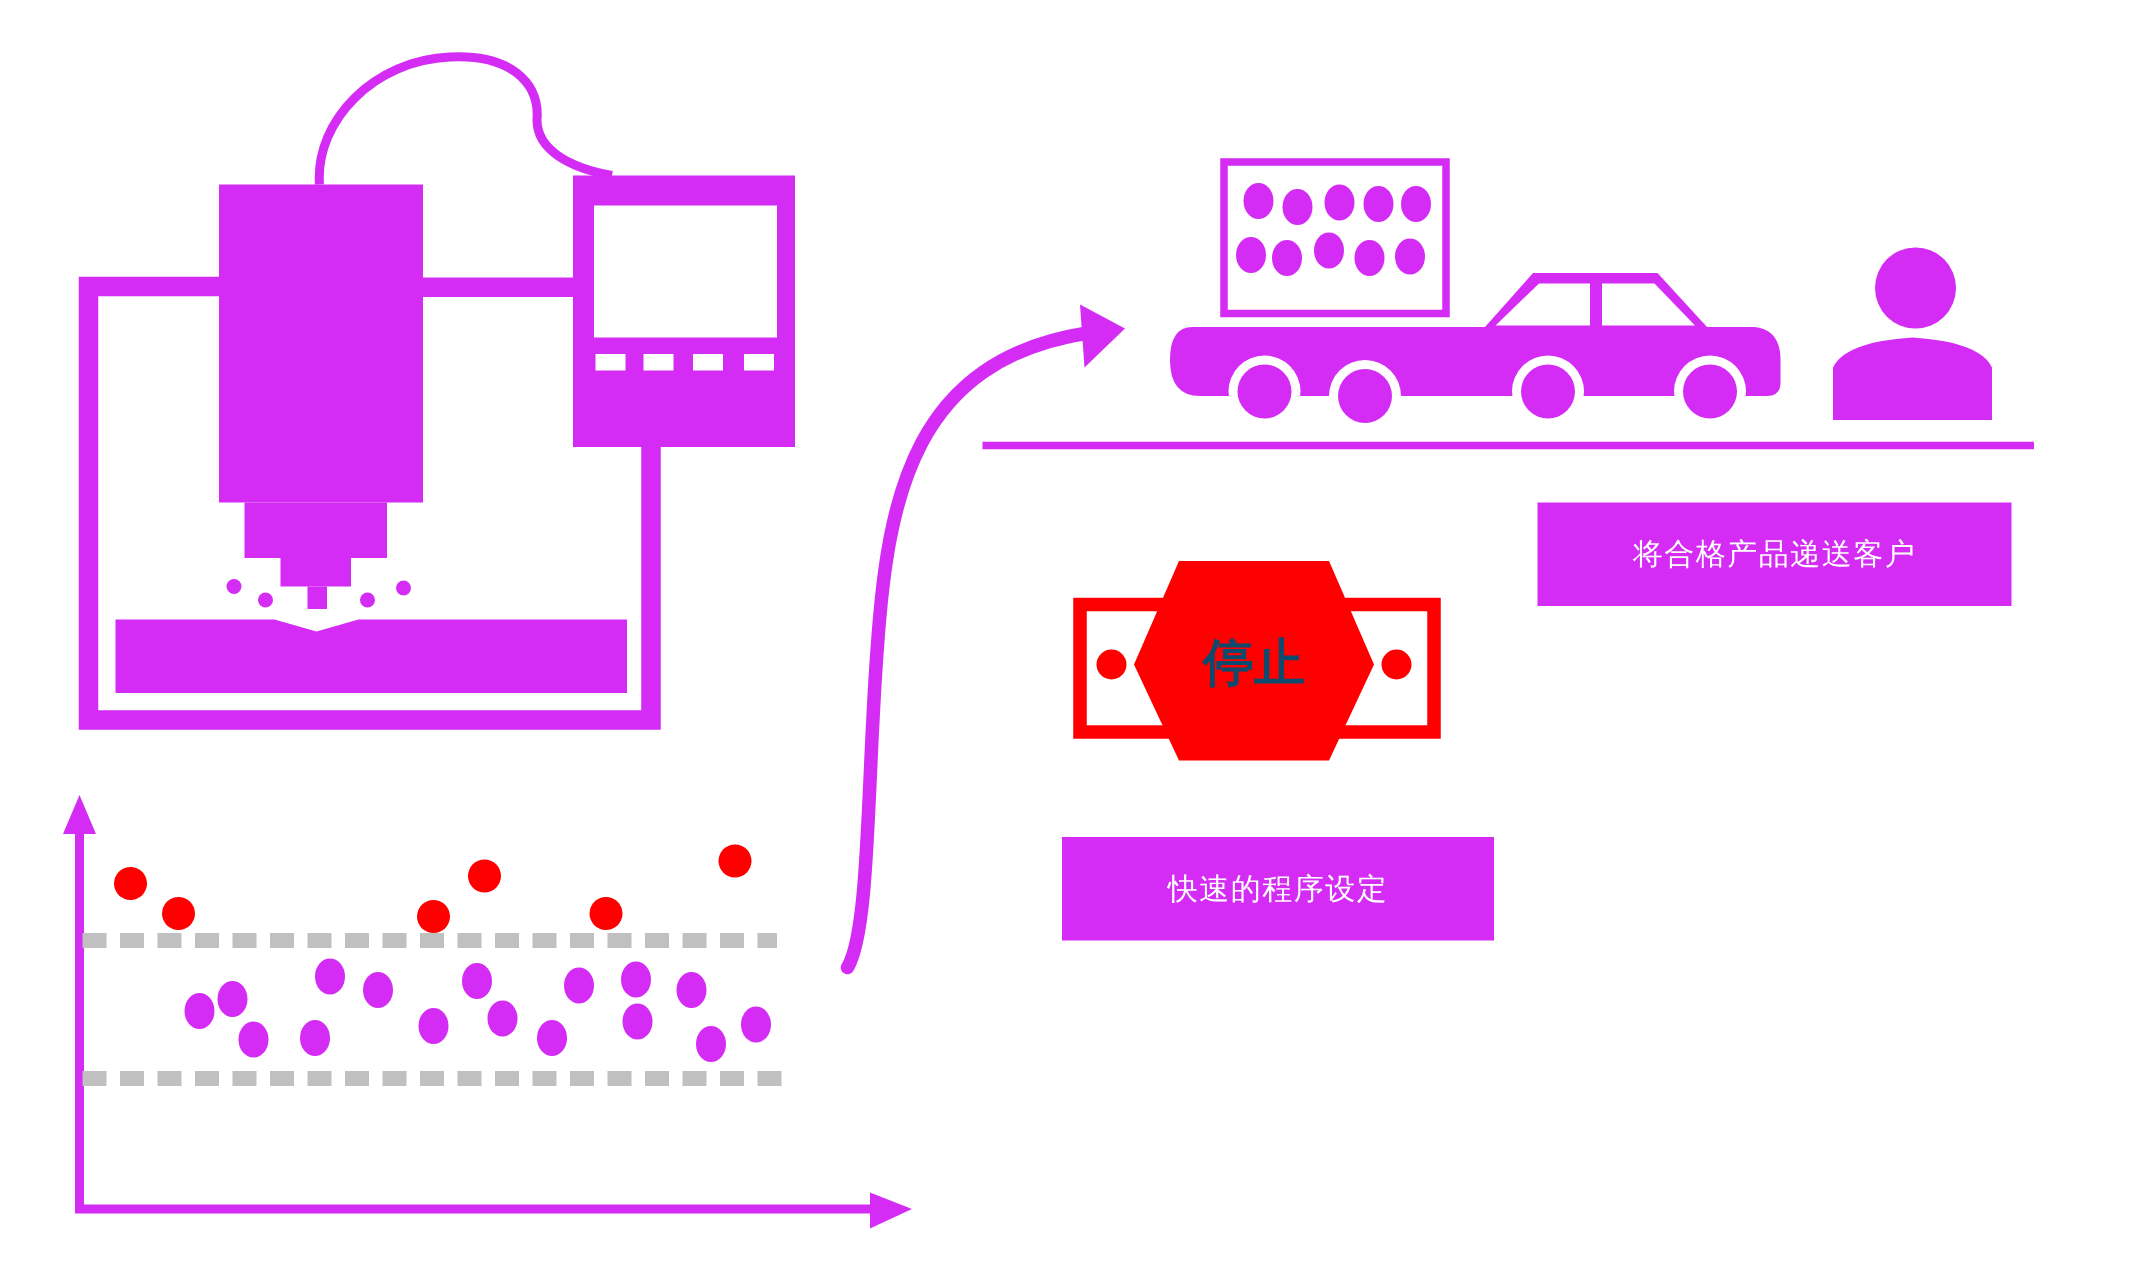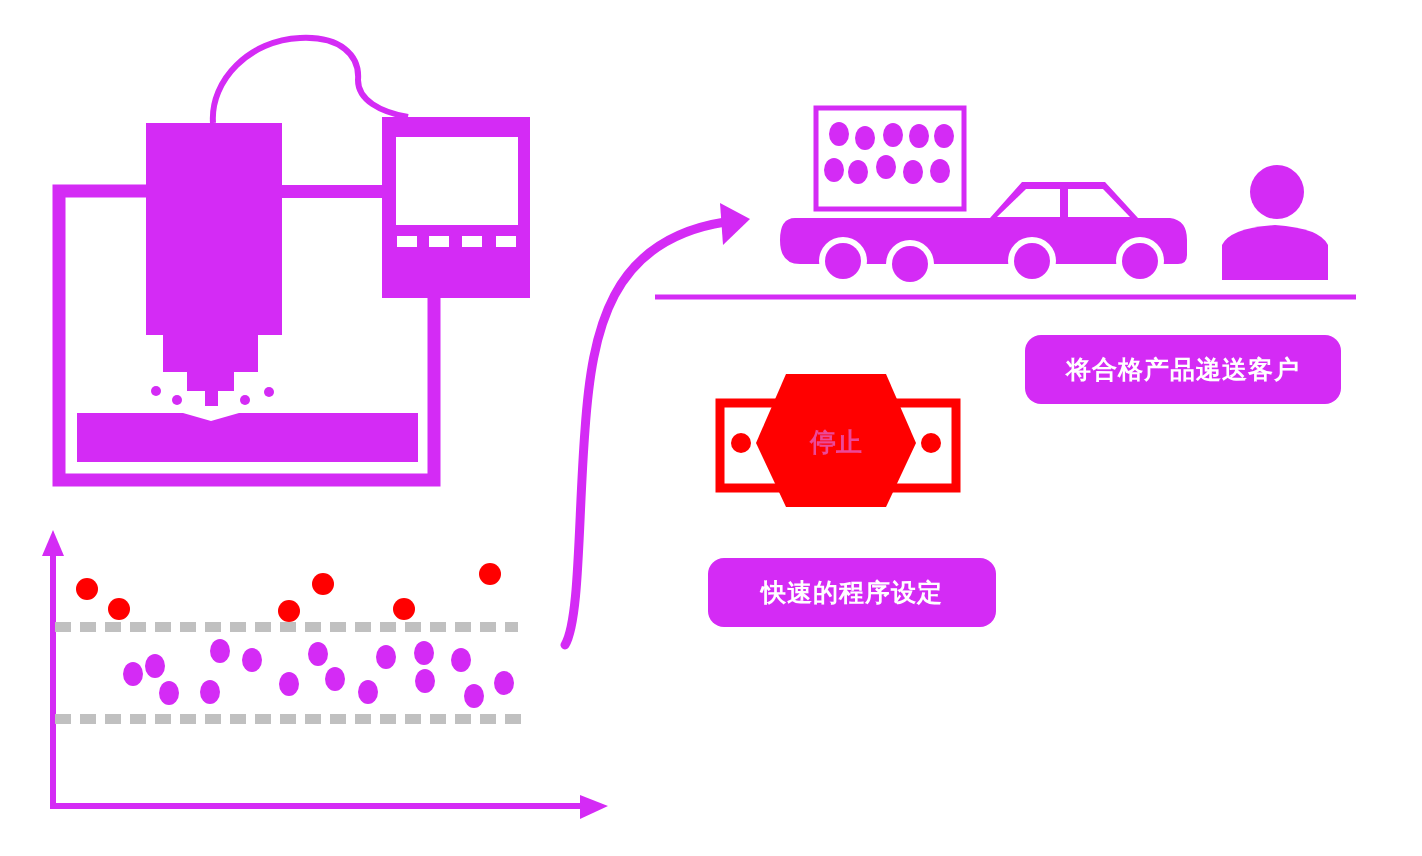--- a/index.html
+++ b/index.html
@@ -1,26 +1,26 @@
 <!DOCTYPE html>
 <html><head>
 <meta charset="utf-8">
 <style>
   html, body { margin: 0; padding: 0; background: #ffffff; }
   body { width: 1422px; height: 856px; position: relative; overflow: hidden;
          font-family: "DejaVu Sans", sans-serif; }
   #stage { position: absolute; left: 0; top: 0; }
-  .label-box { position: absolute; background: #d42bf5; border-radius: 16px;
-               color: #ffffff; font-weight: bold; font-size: 25px;
+  .label-box { position: absolute; background: #d42bf5; border-radius: 0;
+               color: #ffffff; font-weight: normal; font-size: 20px;
                display: flex; align-items: center; justify-content: center;
                letter-spacing: 1px; font-family: "DejaVu Sans", sans-serif; }
   #label-deliver { left: 1025px; top: 335px; width: 316px; height: 69px; }
   #label-setup { left: 708px; top: 558px; width: 288px; height: 69px; }
   #stop-text { position: absolute; left: 780px; top: 420px; width: 112px; height: 44px;
-               color: #ec4899; font-weight: bold; font-size: 26px; text-align: center;
+               color: #0c4a6e; font-weight: bold; font-size: 34px; text-align: center;
                line-height: 44px; font-family: "DejaVu Sans", sans-serif; }
 </style>
 </head>
 <body>
 
 <svg id="stage" width="1422" height="856" viewBox="0 0 1422 856" xmlns="http://www.w3.org/2000/svg">
 
   <g fill="#d42bf5">
 
     <path fill="none" stroke="#d42bf5" stroke-width="13" d="M146,191 L59,191 L59,480 L434,480 L434,296"></path>

